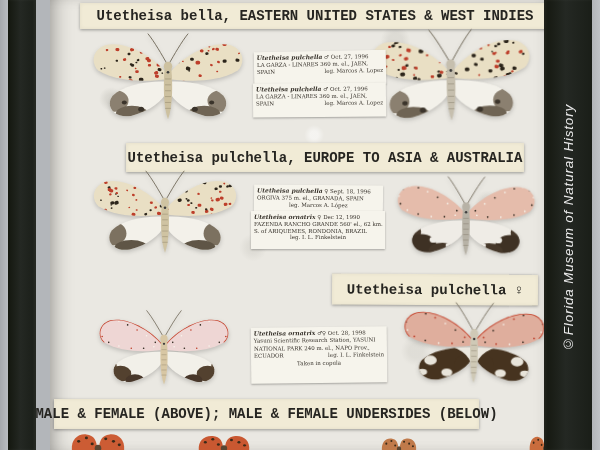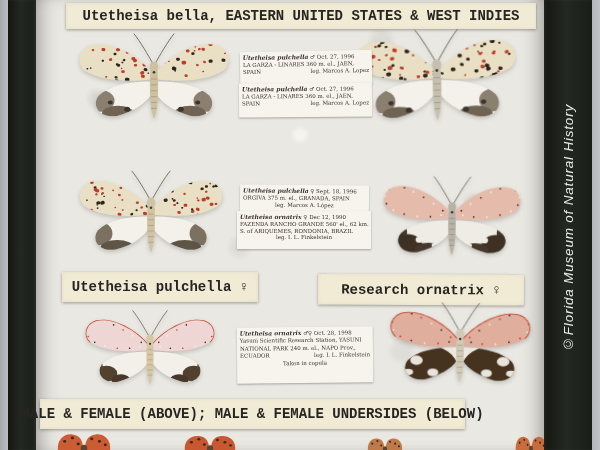--- a/index.html
+++ b/index.html
@@ -11,21 +11,21 @@
   .mat.right{left:592px;width:8px;background:linear-gradient(90deg,#b2b5b9,#c0c3c7);}
   
   .frame-bar{position:absolute;top:0;height:450px;background:linear-gradient(90deg,#14170f,#242823 45%,#1a1e18);}
   .frame-bar.left{left:8px;width:28px;box-shadow:inset -2px 0 3px rgba(255,255,255,.06);}
   .frame-bar.right{left:544px;width:48px;display:flex;align-items:center;justify-content:center;
                    box-shadow:inset 2px 0 3px rgba(255,255,255,.06);}
   .credit{writing-mode:vertical-rl;transform:rotate(180deg);white-space:nowrap;
           font:italic 13.5px "Liberation Sans",sans-serif;color:var(--credit_text,#ebebeb);
           letter-spacing:.8px;margin-top:6px;}
   
-  .interior{position:absolute;left:36px;top:0;width:508px;height:450px;
+  .interior{position:absolute;left:50px;top:0;width:508px;height:450px;
             background-color:var(--interior,#eae8e2);
             background-image:
               radial-gradient(circle at 12% 22%, rgba(175,173,165,.28) 0 5px, transparent 12px),
               radial-gradient(circle at 68% 9%,  rgba(175,173,165,.22) 0 7px, transparent 15px),
               radial-gradient(circle at 40% 55%, rgba(180,178,170,.20) 0 6px, transparent 14px),
               radial-gradient(circle at 86% 45%, rgba(170,168,160,.22) 0 5px, transparent 12px),
               radial-gradient(circle at 25% 80%, rgba(175,173,165,.22) 0 6px, transparent 13px),
               radial-gradient(circle at 72% 78%, rgba(180,178,170,.20) 0 7px, transparent 15px),
               radial-gradient(circle at 52% 30%, rgba(255,255,255,.5) 0 4px, transparent 10px);
             box-shadow:inset 16px 0 22px -16px rgba(0,0,0,.45), inset -16px 0 22px -16px rgba(0,0,0,.45);}
@@ -323,20 +323,23 @@
     </div>
     <div class="spec-label" style="left:203px;top:83px;width:127px;height:30px;transform:rotate(-0.5deg)">
       <div class="sl-line1"><span class="sl-species">Utetheisa pulchella</span> <span>♂ Oct. 27, 1996</span></div>
       <div class="sl-line">LA GARZA - LINARES 360 m. el., JAEN,</div>
       <div class="sl-line split">
           <span>SPAIN</span>
           <span>leg. Marcos A. Lopez</span>
         </div>
     </div>
 
+    <div class="header-strip" style="left:76px;top:143px;width:398px;height:29px">
+      <span>Utetheisa pulchella, EUROPE TO ASIA &amp; AUSTRALIA</span>
+    </div>
 
     <div class="moth" id="moth-r2-left" style="left:26px;top:166px;width:178px;height:106px"><svg viewBox="0 0 200 132" width="100%" height="100%">
           <defs>
             <clipPath id="moth-r2-leftF">
               <path d="M99,54 C80,30 46,14 25,20 C11,25 7,40 17,50 C42,65 78,63 99,60 Z"></path>
             </clipPath>
             <clipPath id="moth-r2-leftH">
               <path d="M99,63 C72,62 46,68 34,80 C25,92 35,107 56,104 C79,98 94,86 99,74 Z"></path>
             </clipPath>
           </defs>
@@ -528,25 +531,22 @@
       <div class="sl-line">ORGIVA 375 m. el., GRANADA, SPAIN</div>
       <div class="sl-line center">leg. Marcos A. López</div>
     </div>
     <div class="spec-label" style="left:201px;top:211px;width:128px;height:34px">
       <div class="sl-line1"><span class="sl-species">Utetheisa ornatrix</span> <span>♀  Dec 12, 1990</span></div>
       <div class="sl-line">FAZENDA RANCHO GRANDE 560' el., 62 km.</div>
       <div class="sl-line">S. of ARIQUEMES, RONDONIA, BRAZIL</div>
       <div class="sl-line center">leg. I. L. Finkelstein</div>
     </div>
 
-    <div class="header-strip" style="left:26px;top:272px;width:196px;height:30px">
+    <div class="header-strip" style="left:282px;top:274px;width:206px;height:31px;transform:rotate(0.3deg)">
       <span>Utetheisa pulchella ♀</span>
-    </div>
-    <div class="header-strip" style="left:282px;top:274px;width:206px;height:31px;transform:rotate(0.3deg)">
-      <span>Research ornatrix ♀</span>
     </div>
 
     <div class="moth" id="moth-r3-left" style="left:24px;top:306px;width:180px;height:96px"><svg viewBox="0 0 200 132" width="100%" height="100%">
           <defs>
             <clipPath id="moth-r3-leftF">
               <path d="M99,54 C80,30 46,14 25,20 C11,25 7,40 17,50 C42,65 78,63 99,60 Z"></path>
             </clipPath>
             <clipPath id="moth-r3-leftH">
               <path d="M99,63 C72,62 46,68 34,80 C25,92 35,107 56,104 C79,98 94,86 99,74 Z"></path>
             </clipPath>

